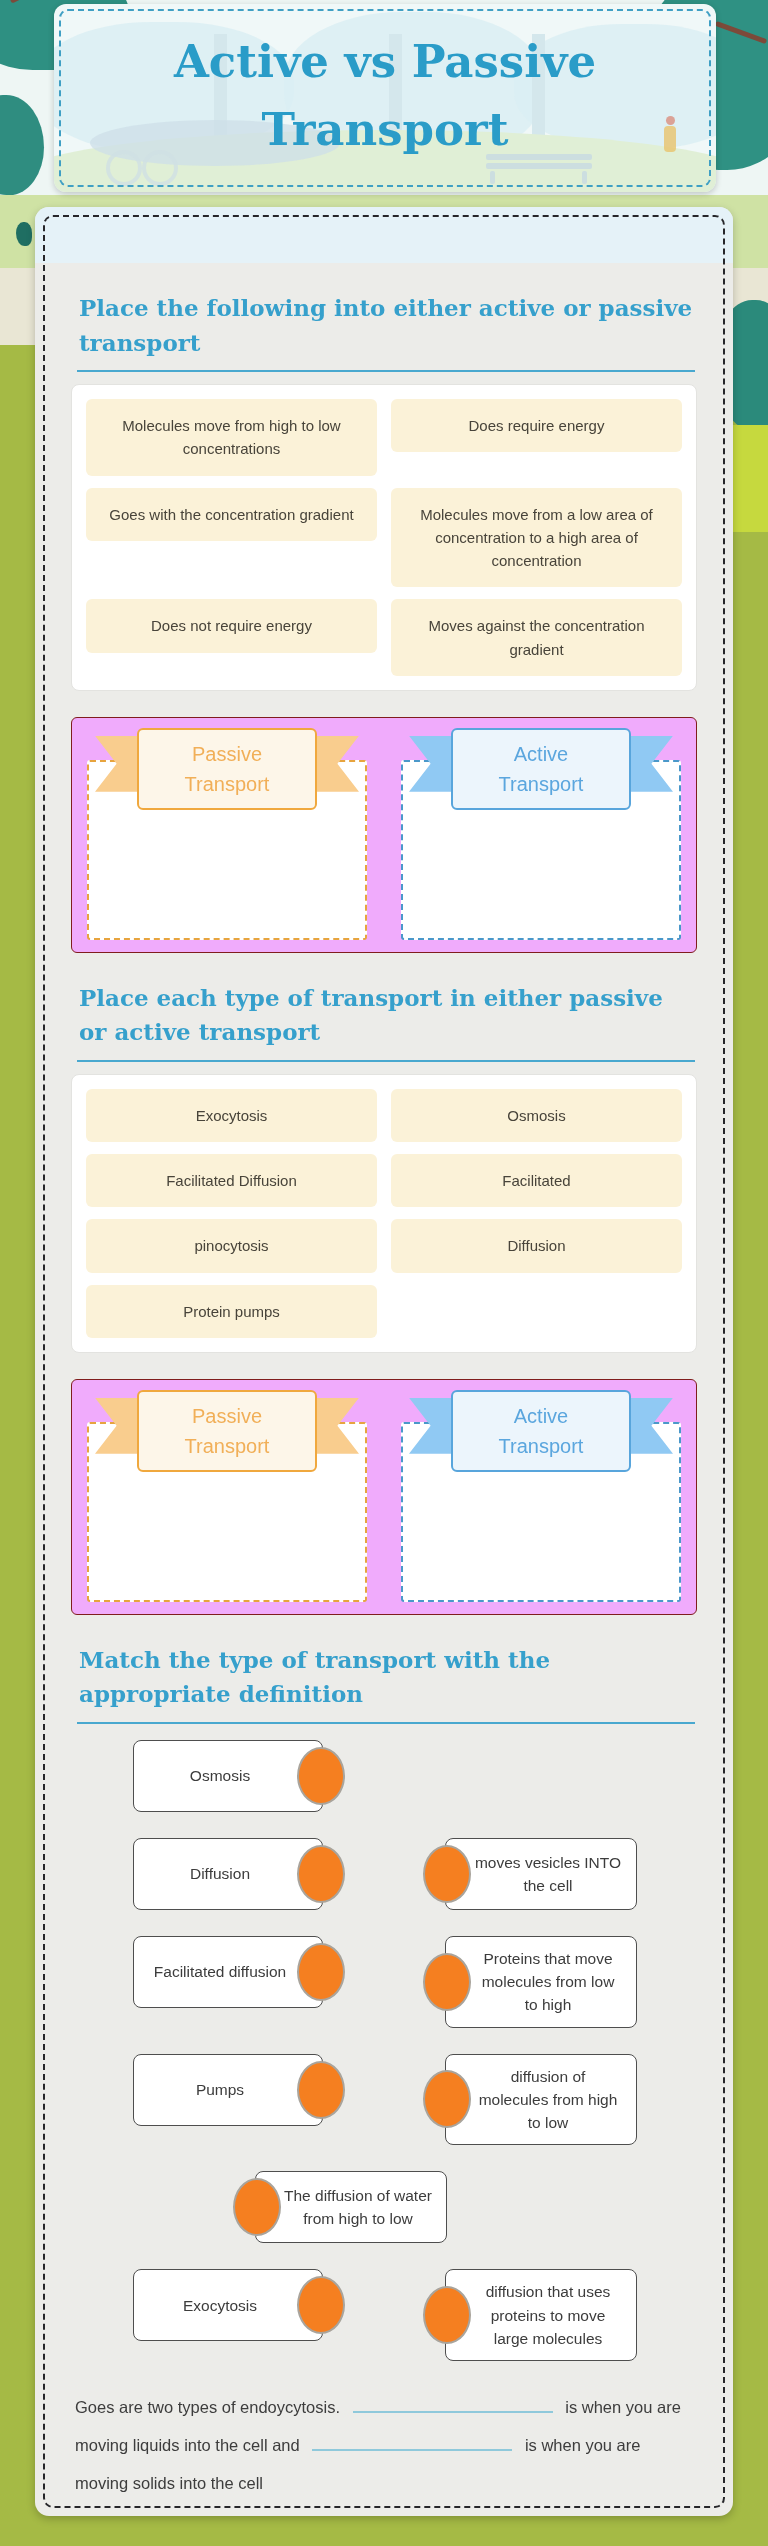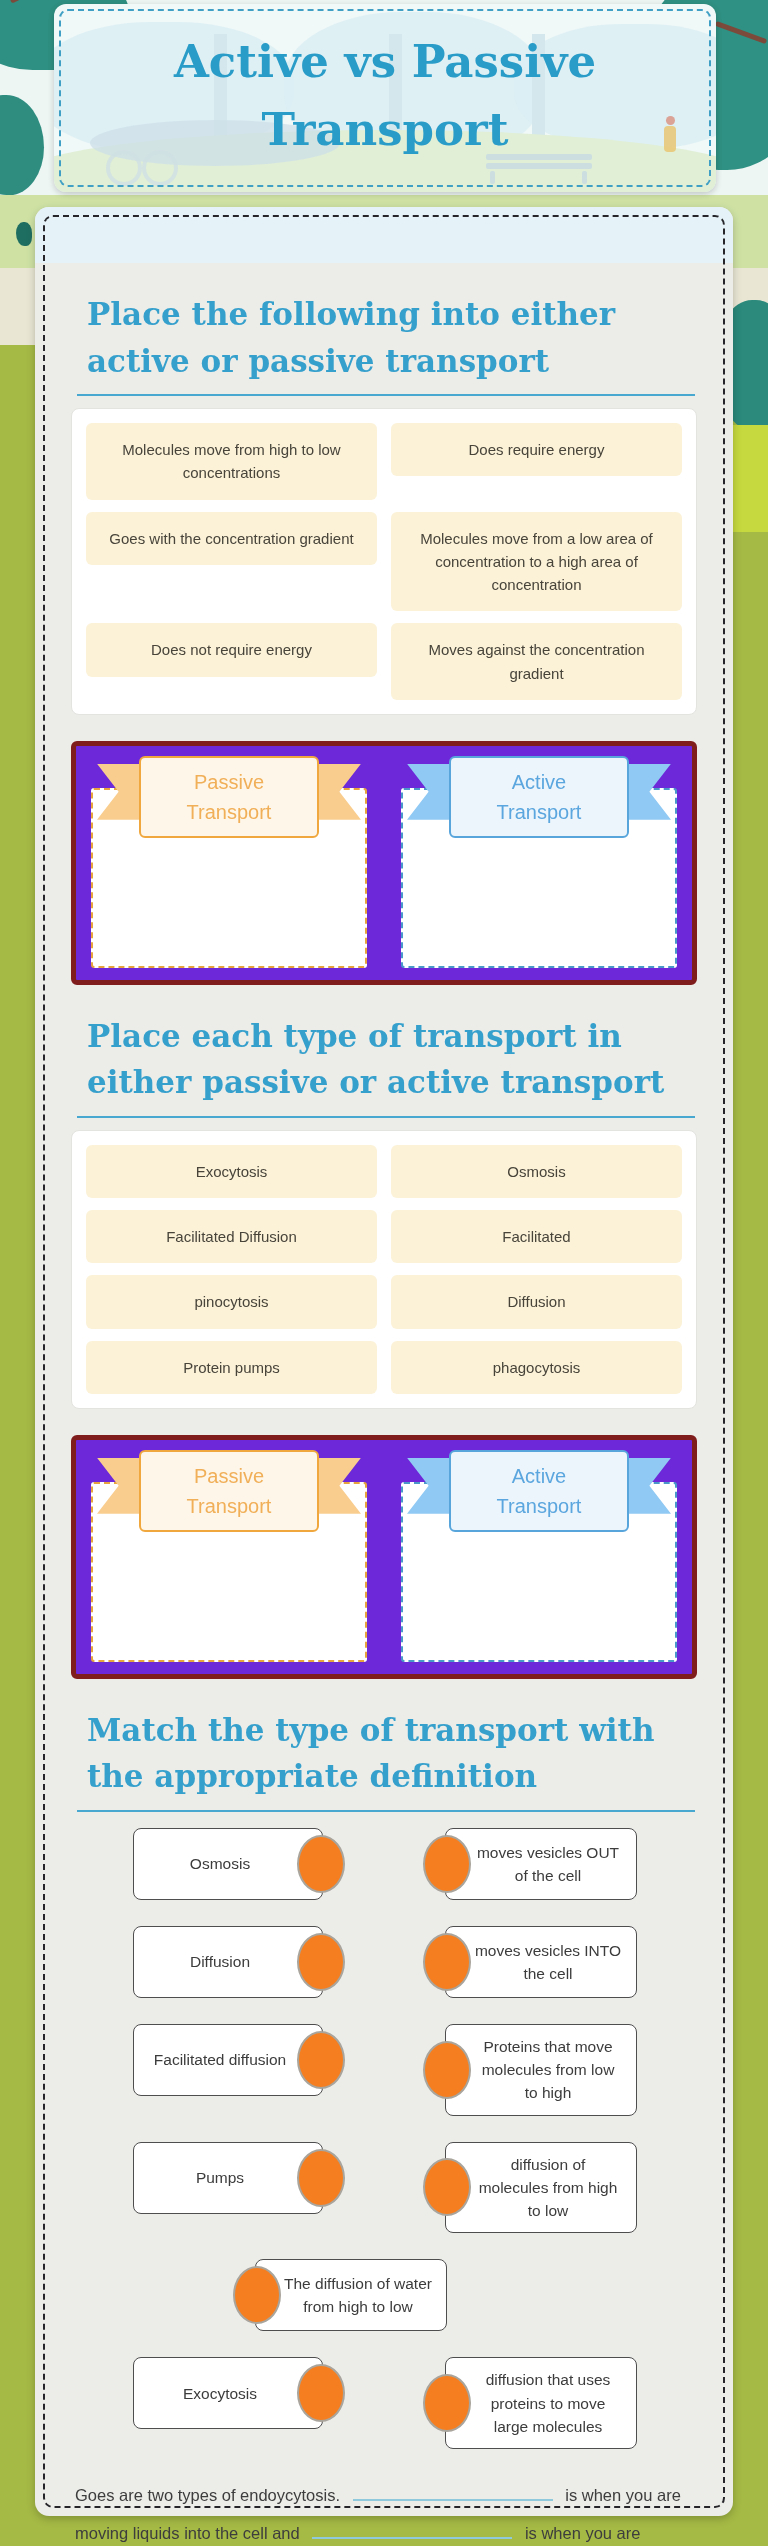--- a/index.html
+++ b/index.html
@@ -59,30 +59,30 @@
   .panel{
     position:absolute;left:35px;top:207px;width:698px;height:2309px;
     background:#ecece9;border-radius:14px;box-shadow:0 3px 8px rgba(0,0,0,.22);
   }
   .panel-topstrip{position:absolute;top:0;left:0;right:0;height:56px;background:#e5f2f8;border-radius:14px 14px 0 0;}
   .panel-border{position:absolute;inset:8px;border:2px dashed #26262a;border-radius:10px;pointer-events:none;z-index:5;}
   .content{position:relative;padding:56px 36px 0;z-index:1;}
   
   .section-heading{
     font-family:"DejaVu Serif","Liberation Serif",serif;font-weight:600;
-    font-size:31px;line-height:1.5;color:#36a0cc;margin:28px 2px 0 16px;
+    font-size:23px;line-height:1.5;color:#36a0cc;margin:28px 2px 0 8px;
   }
   .heading-rule{border:none;border-top:2px solid #49a8cf;margin:10px 2px 0 6px;}
   
   .bank-card{background:#ffffff;border:1px solid #e3e3e0;border-radius:8px;padding:14px;margin-top:12px;
     display:grid;grid-template-columns:1fr 1fr;gap:12px 14px;align-items:start;}
   .bank-item{background:#fbf2d8;border-radius:6px;padding:15px 20px;text-align:center;
     font-size:15px;line-height:1.55;color:#48443a;}
   
-  .ribbon-card{background:#6d28d9;border:5px solid #7f1d1d;border-radius:6px;margin-top:26px;
+  .ribbon-card{background:#f0abfc;border:1px solid #7f1d1d;border-radius:6px;margin-top:26px;
     padding:10px 8px 12px;display:flex;gap:20px;}
   .half{flex:1;position:relative;padding-top:32px;}
   .zone{height:176px;background:#ffffff;border-radius:3px;margin:0 7px;}
   .zone-passive{border:2px dashed #e7a43e;}
   .zone-active{border:2px dashed #4a98ca;}
   .ribbon{position:absolute;top:0;left:50%;transform:translateX(-50%);width:264px;height:82px;z-index:2;}
   .tail{position:absolute;top:8px;height:56px;width:72px;}
   .tail-l{left:0;clip-path:polygon(0 0,100% 0,100% 100%,0 100%,30% 50%);}
   .tail-r{right:0;clip-path:polygon(0 0,100% 0,70% 50%,100% 100%,0 100%);}
   .tail-passive{background:#f9cd8e;}
@@ -188,21 +188,20 @@
     <hr class="heading-rule">
 
     <div class="bank-card">
       <div class="bank-item">Exocytosis</div>
       <div class="bank-item">Osmosis</div>
       <div class="bank-item">Facilitated Diffusion</div>
       <div class="bank-item">Facilitated</div>
       <div class="bank-item">pinocytosis</div>
       <div class="bank-item">Diffusion</div>
       <div class="bank-item">Protein pumps</div>
-      <div class="bank-item">phagocytosis</div>
     </div>
 
     <div class="ribbon-card">
       <div class="half">
         <div class="ribbon">
           <div class="tail tail-l tail-passive"></div>
           <div class="tail tail-r tail-passive"></div>
           <div class="label-box label-passive">Passive Transport</div>
         </div>
         <div class="zone zone-passive"></div>
@@ -221,24 +220,20 @@
     <hr class="heading-rule">
 
     <div class="match-area">
 
       <div class="match-row">
         <div class="match-box term-box">
           <span>Osmosis</span>
           <span class="dot dot-right"></span>
         </div>
         <div class="spacer"></div>
-        <div class="match-box def-box">
-          <span class="dot dot-left"></span>
-          <span>moves vesicles OUT of the cell</span>
-        </div>
       </div>
 
       <div class="match-row">
         <div class="match-box term-box">
           <span>Diffusion</span>
           <span class="dot dot-right"></span>
         </div>
         <div class="spacer"></div>
         <div class="match-box def-box">
           <span class="dot dot-left"></span>

